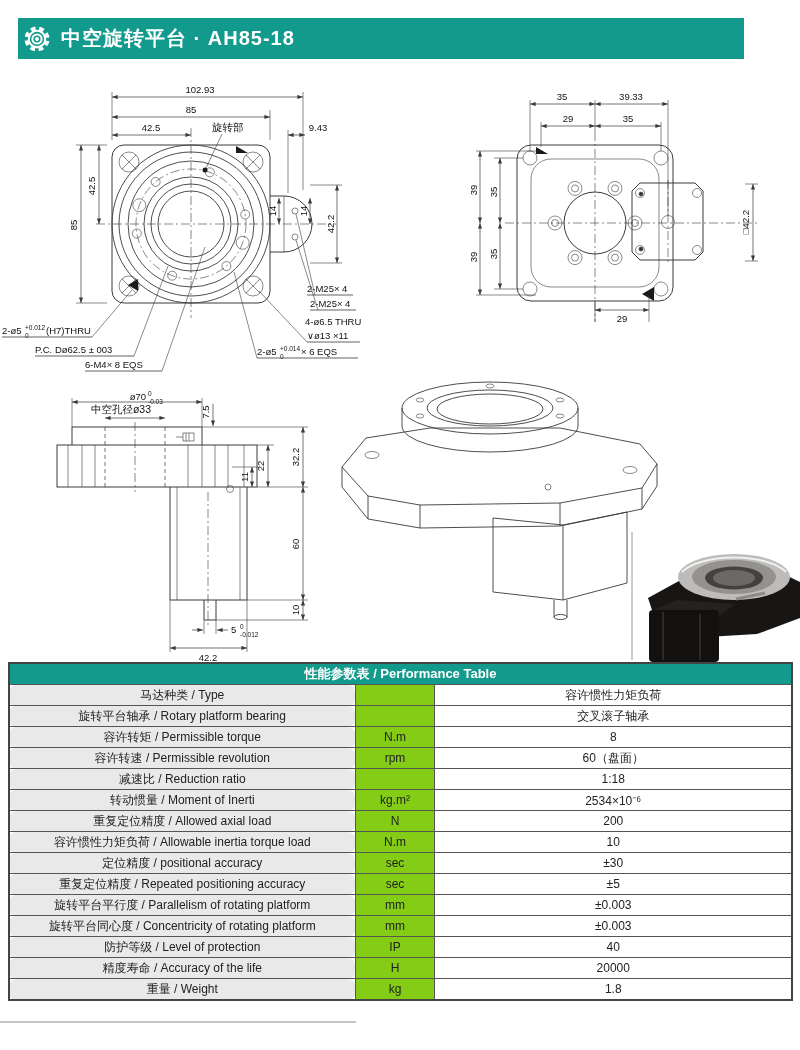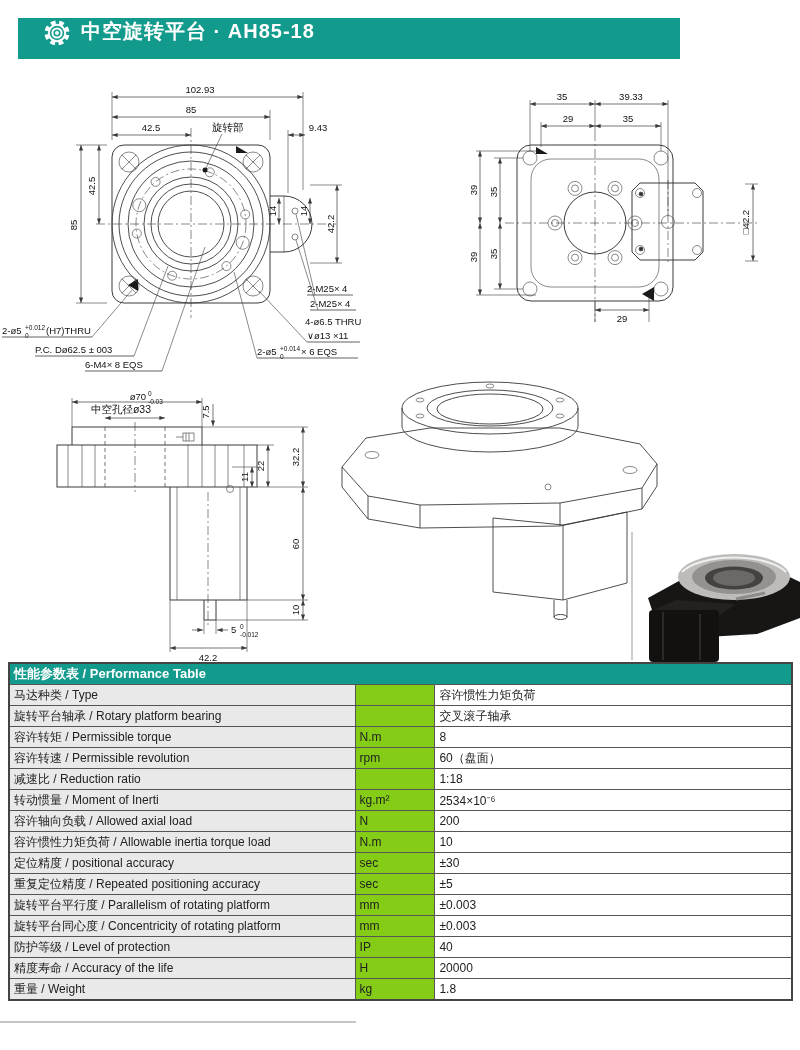--- a/index.html
+++ b/index.html
@@ -1,28 +1,28 @@
 <!DOCTYPE html>
 <html><head>
 <meta charset="utf-8">
 <style>
   html,body{margin:0;padding:0;}
   body{width:800px;height:1050px;position:relative;background:#fff;
        font-family:"Liberation Sans",sans-serif;overflow:hidden;}
-  .header{position:absolute;left:18px;top:18px;width:662px;height:41px;
-          background:#129a8c;display:flex;box-sizing:border-box;
-          padding-left:24px;color:#fff;}
+  .header{position:absolute;left:18px;top:18px;width:726px;height:41px;
+          background:#129a8c;display:flex;align-items:center;box-sizing:border-box;
+          padding-left:4px;color:#fff;}
   .header .ttl{font-size:20px;font-weight:bold;letter-spacing:1px;margin-left:9px;}
   .drawings{position:absolute;left:0;top:70px;width:800px;height:592px;}
   .ptable{position:absolute;left:8px;top:662px;width:785px;border-collapse:collapse;
           table-layout:fixed;font-size:12px;color:#222;border:2px solid #444;}
-  .ptable th,.ptable td{border:1px solid #555;height:20px;text-align:left;
+  .ptable th,.ptable td{border:1px solid #555;height:20px;text-align:center;
           padding:0 4px;overflow:hidden;white-space:nowrap;}
   .ptable th{background:#129a8c;color:#fff;font-size:13px;font-weight:bold;}
-  .ptable td.lbl{background:#e9e9e9;}
+  .ptable td.lbl{background:#e9e9e9;border-radius:7px;}
   .ptable td.unit{background:#84cc16;}
   .ptable td.val{background:#fff;}
   .footline{position:absolute;left:0;top:1021px;width:356px;height:2px;background:#c6c6c6;}
   
   .ln{fill:none;stroke:#3a3a3a;stroke-width:1;}
   .tn{fill:none;stroke:#3a3a3a;stroke-width:0.6;}
   .cl{fill:none;stroke:#3a3a3a;stroke-width:0.6;stroke-dasharray:9 3 2 3;}
   .dsh{fill:none;stroke:#3a3a3a;stroke-width:0.7;stroke-dasharray:4 3;}
   .dm{fill:none;stroke:#3a3a3a;stroke-width:0.7;marker-start:url(#ar);marker-end:url(#ar);}
   .dm1{fill:none;stroke:#3a3a3a;stroke-width:0.7;marker-end:url(#ar);}
@@ -414,21 +414,21 @@
         <td class="lbl">减速比 / Reduction ratio</td>
         <td class="unit"></td>
         <td class="val">1:18</td>
       </tr>
     <tr>
         <td class="lbl">转动惯量 / Moment of Inerti</td>
         <td class="unit">kg.m²</td>
         <td class="val">2534×10⁻⁶</td>
       </tr>
     <tr>
-        <td class="lbl">容许轴向负载 / Allowed axial load</td>
+        <td class="lbl">重复定位精度 / Allowed axial load</td>
         <td class="unit">N</td>
         <td class="val">200</td>
       </tr>
     <tr>
         <td class="lbl">容许惯性力矩负荷 / Allowable inertia torque load</td>
         <td class="unit">N.m</td>
         <td class="val">10</td>
       </tr>
     <tr>
         <td class="lbl">定位精度 / positional accuracy</td>

